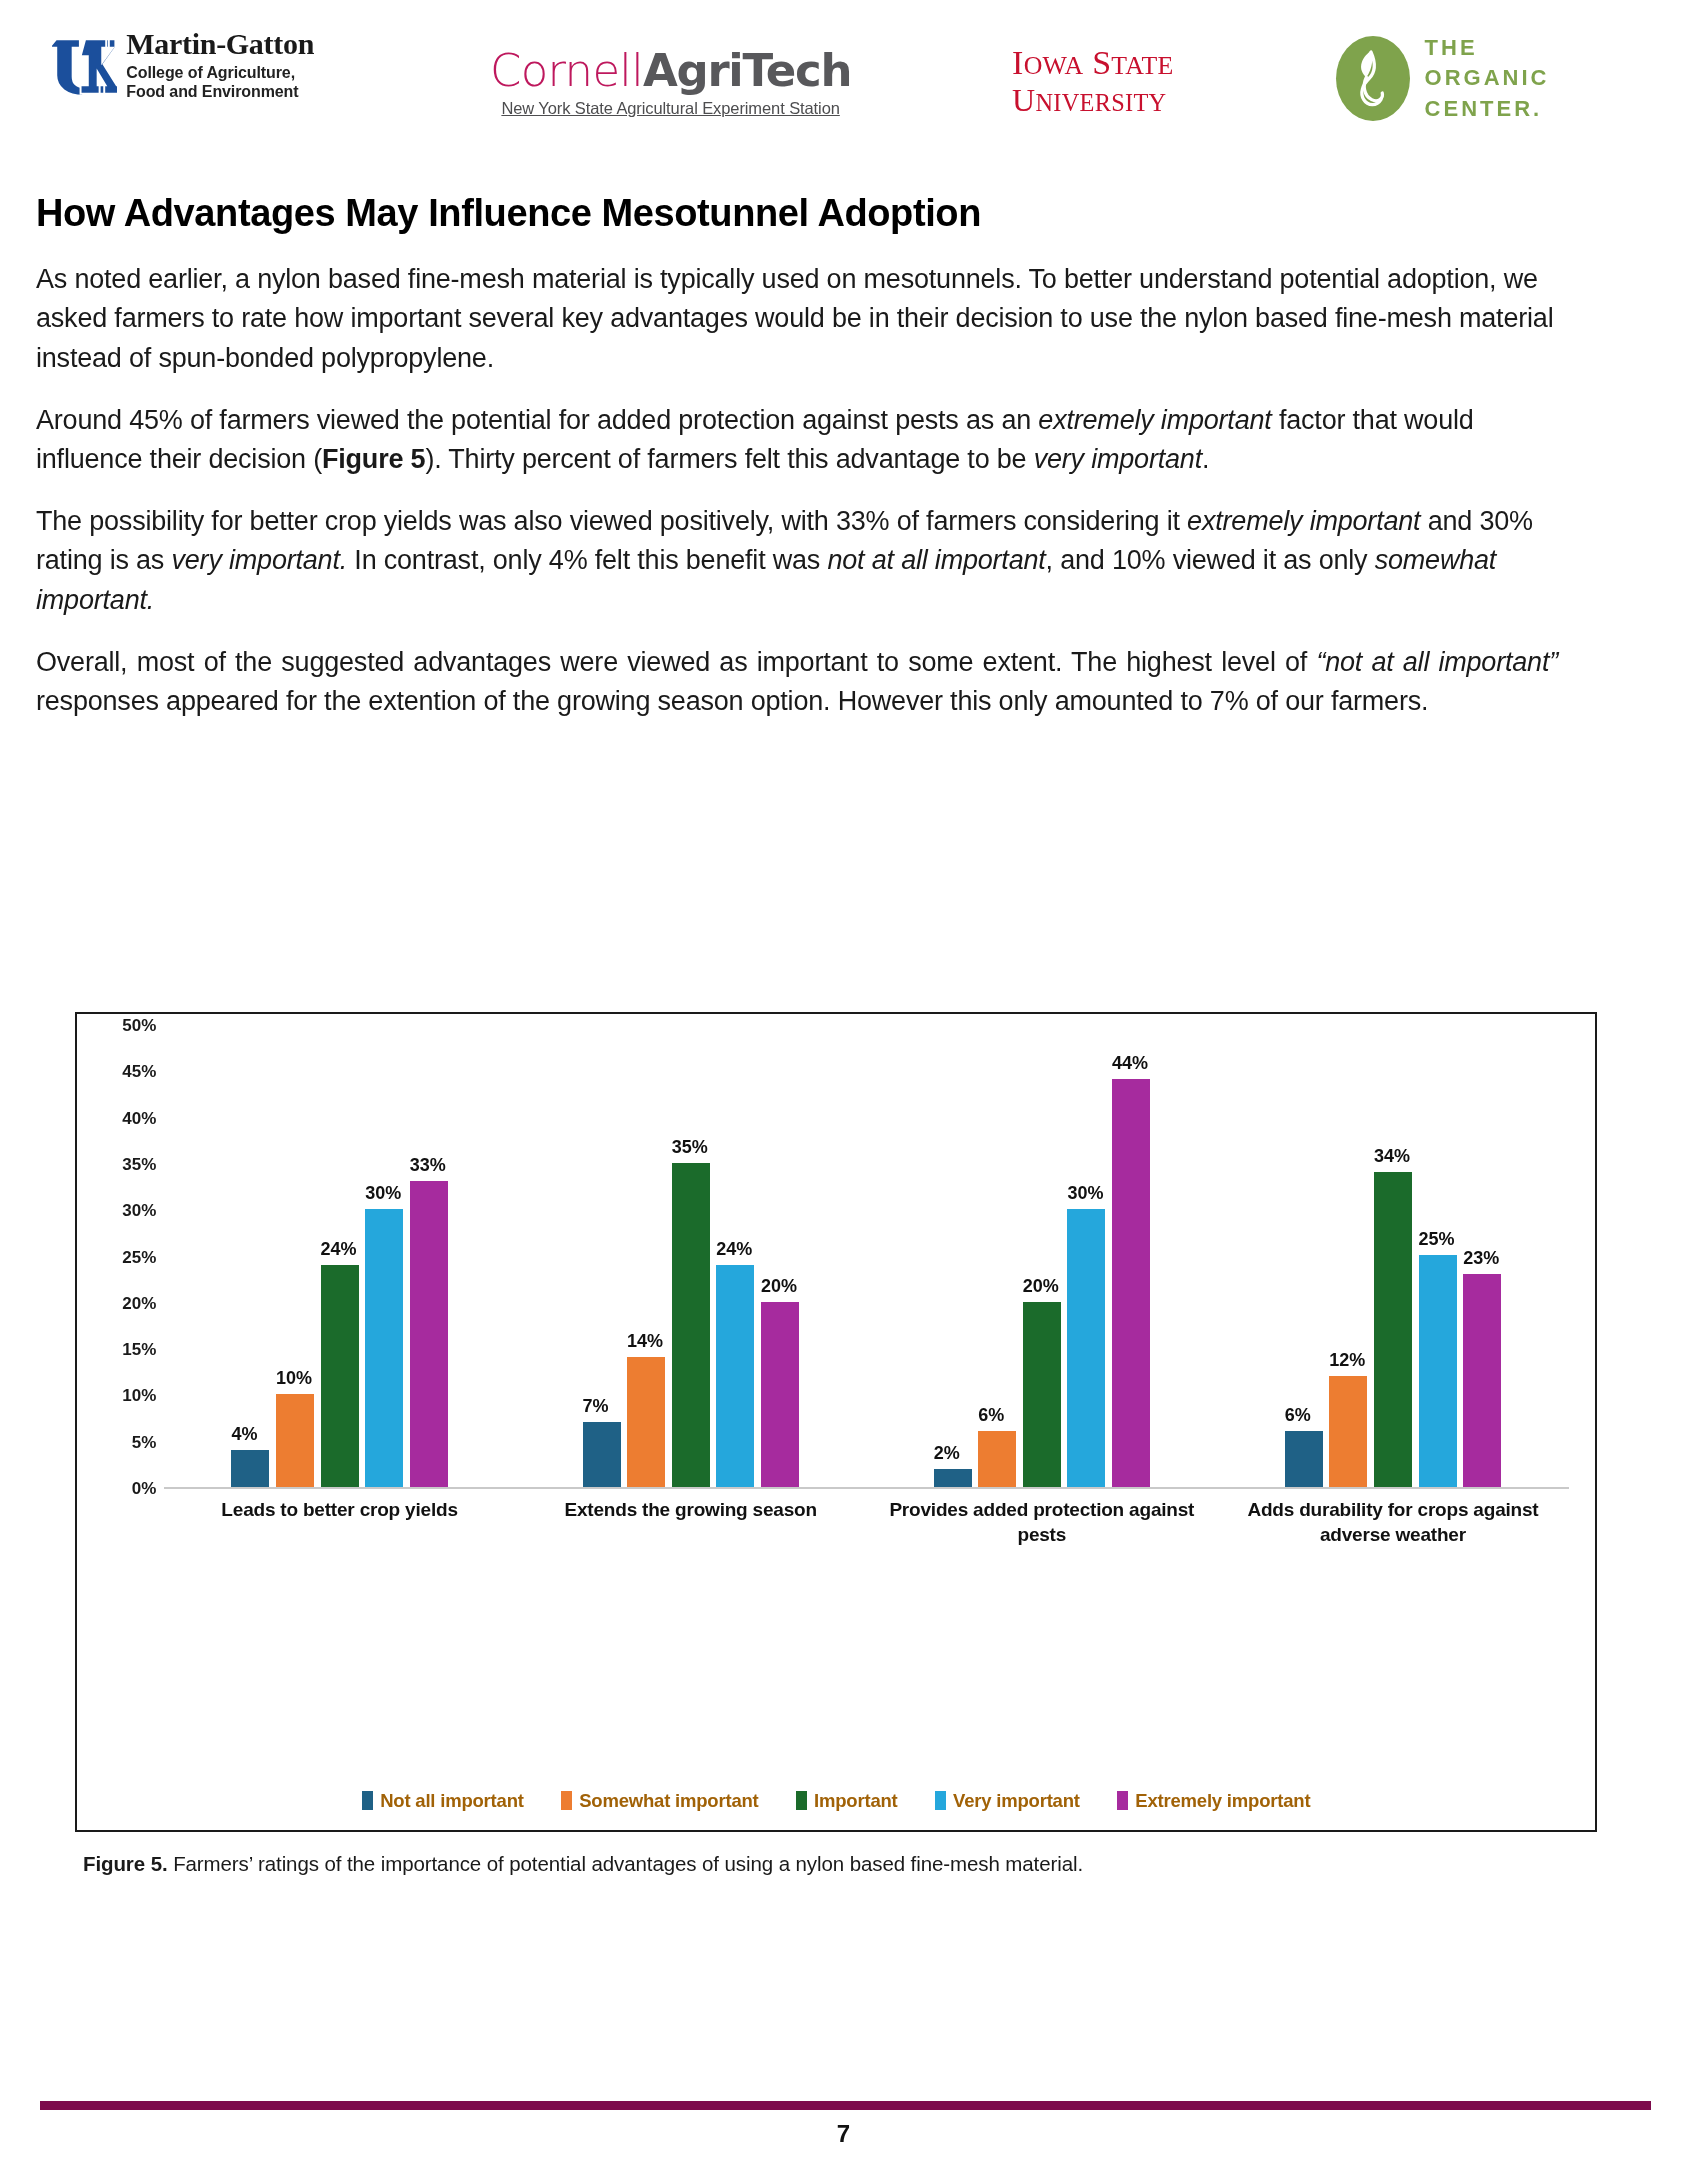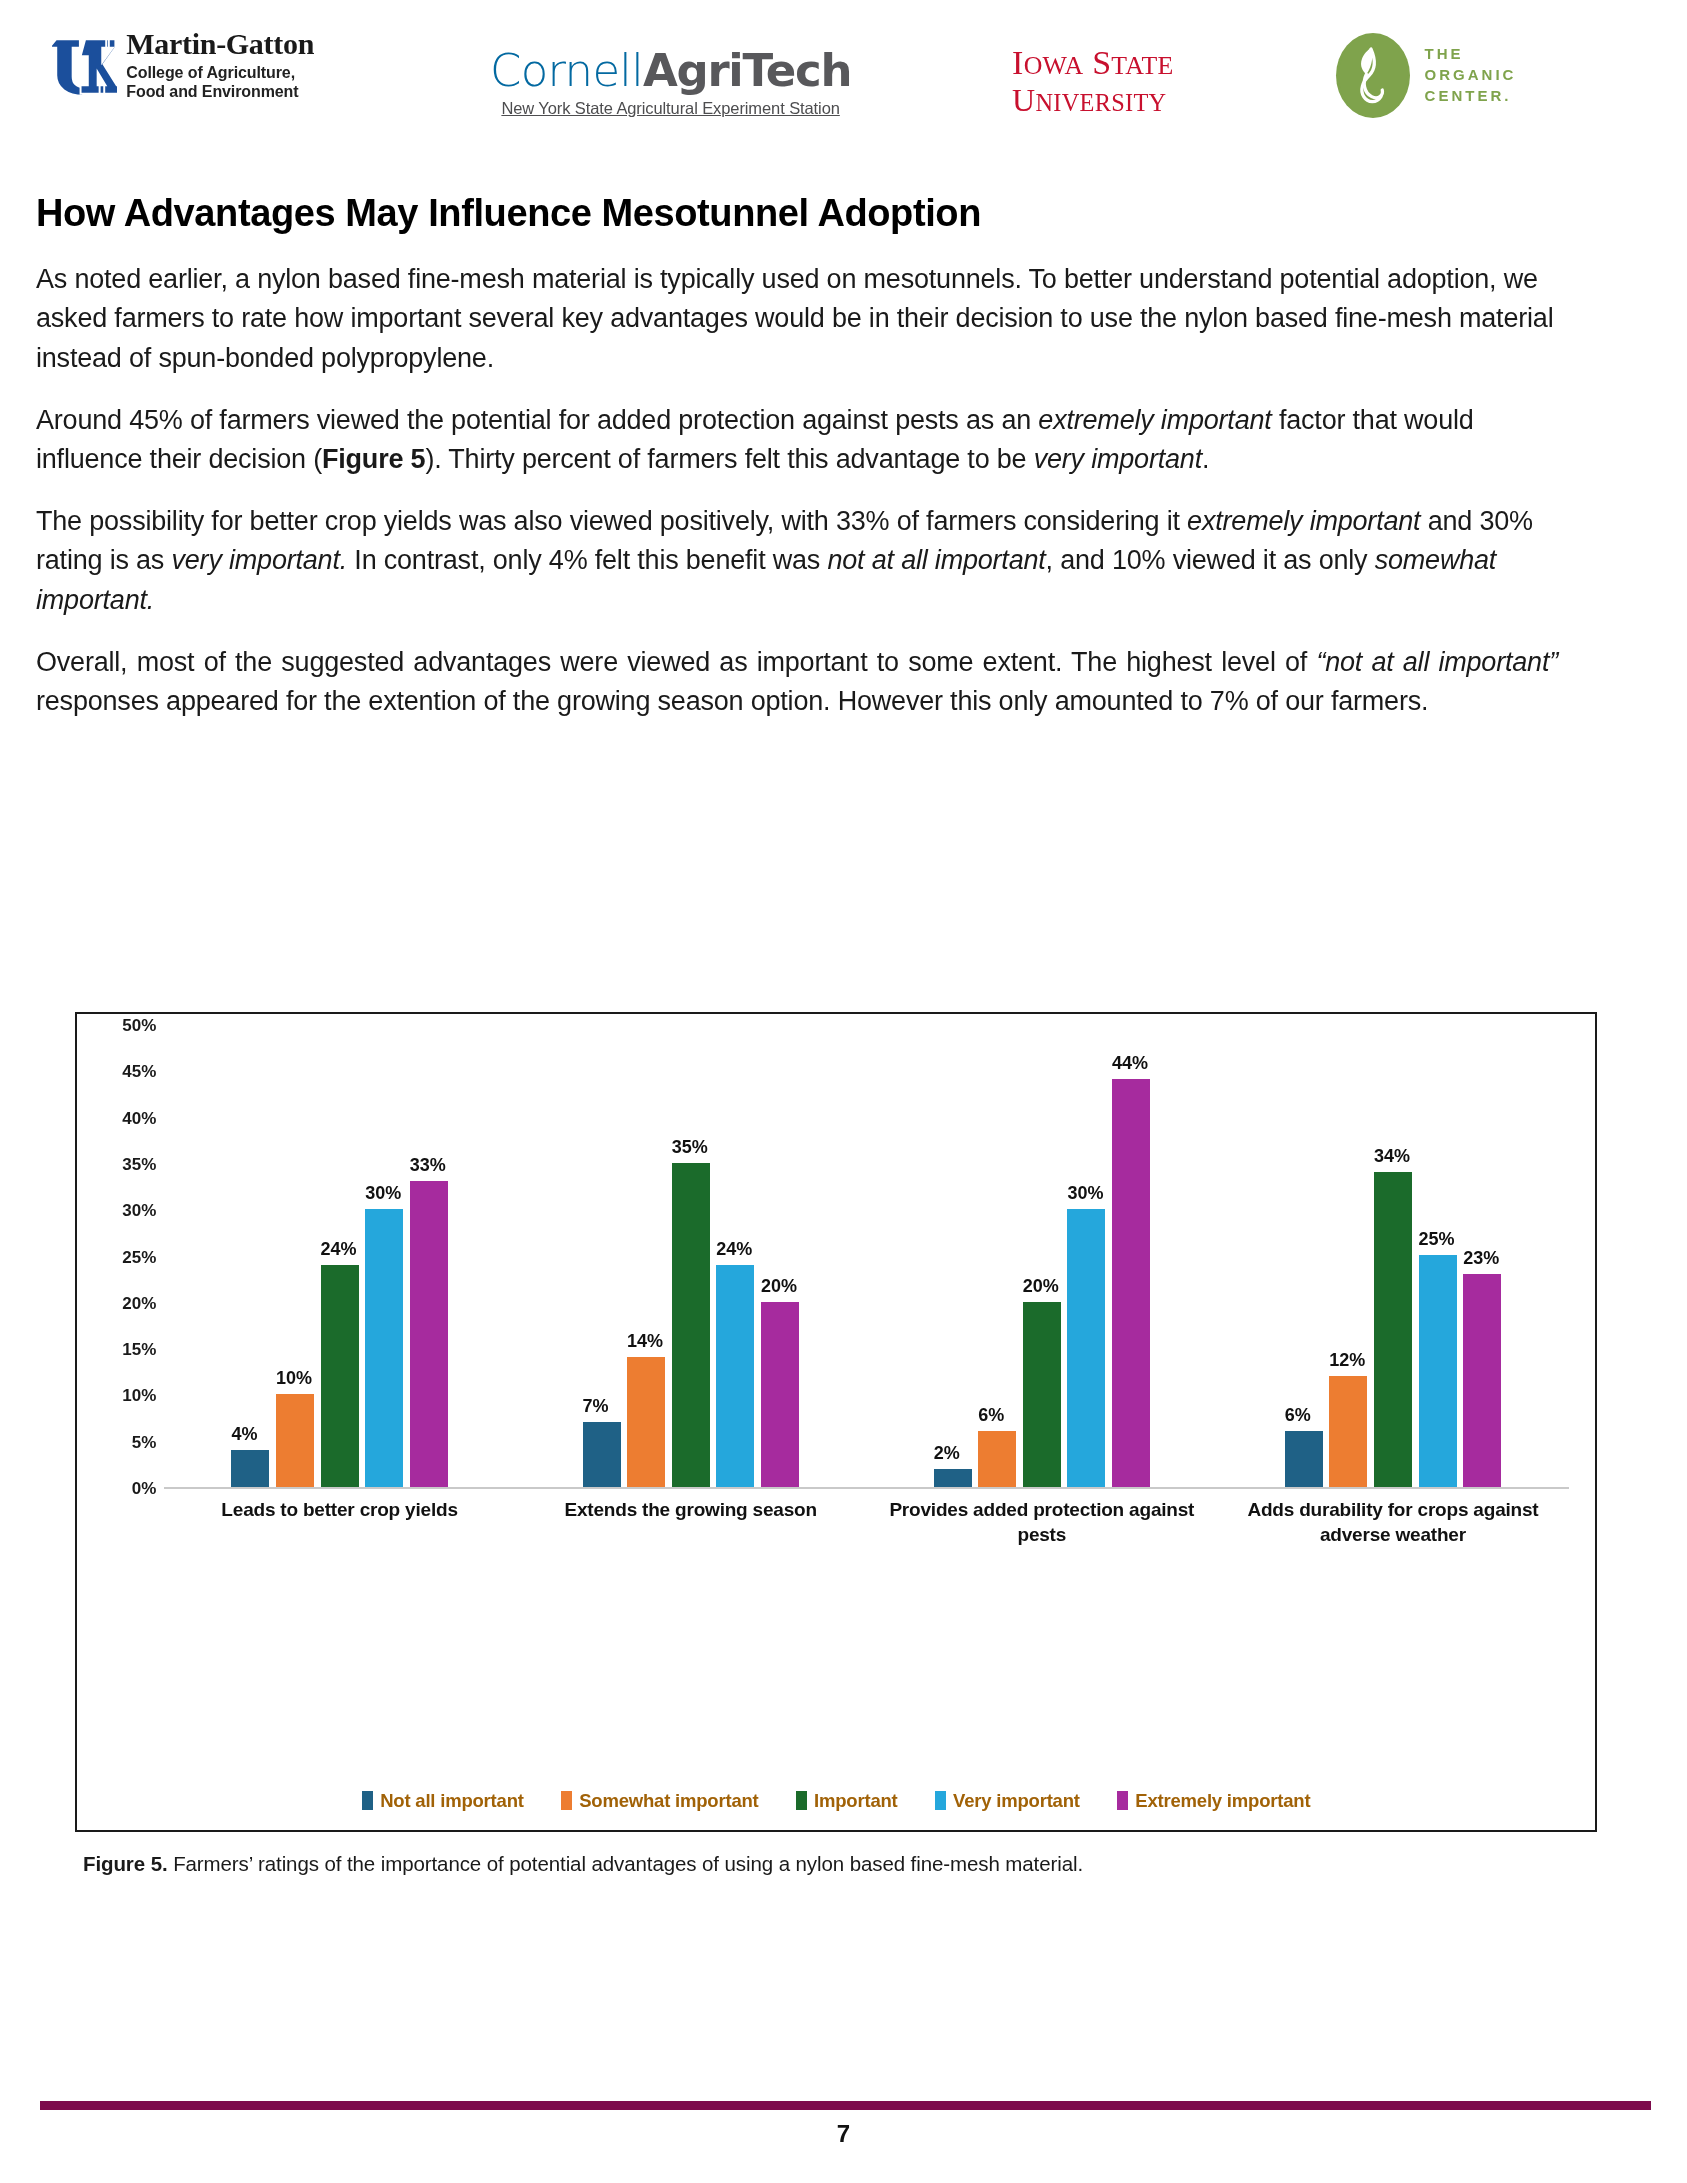--- a/index.html
+++ b/index.html
@@ -66,21 +66,21 @@
     left: 490px; top: 36px;
     display: flex;
     flex-direction: column;
     align-items: center;
   }
   .cornell-row { display: flex; align-items: baseline; }
   .cornell-word {
     font-family: "DejaVu Sans", sans-serif;
     font-size: 45px;
     font-weight: 300;
-    color: #0369a1;
+    color: #be185d;
     letter-spacing: -0.7px;
     line-height: 1;
   }
   .agritech-word {
     font-family: "DejaVu Sans", sans-serif;
     font-size: 45px;
     font-weight: 700;
     color: #58585b;
     letter-spacing: -1.3px;
     line-height: 1;
@@ -120,21 +120,21 @@
   }
   .toc-mark {
     width: 74px; height: 85px;
     border-radius: 50%;
     background: #7fa34c;
     position: relative;
     overflow: hidden;
   }
   .toc-words {
     font-family: "Liberation Sans", sans-serif;
-    font-size: 15px;
+    font-size: 22px;
     font-weight: 700;
     color: #7fa34c;
     letter-spacing: 3px;
     line-height: 1.38;
   }
 
   
   .content {
     position: absolute;
     left: 36px;

